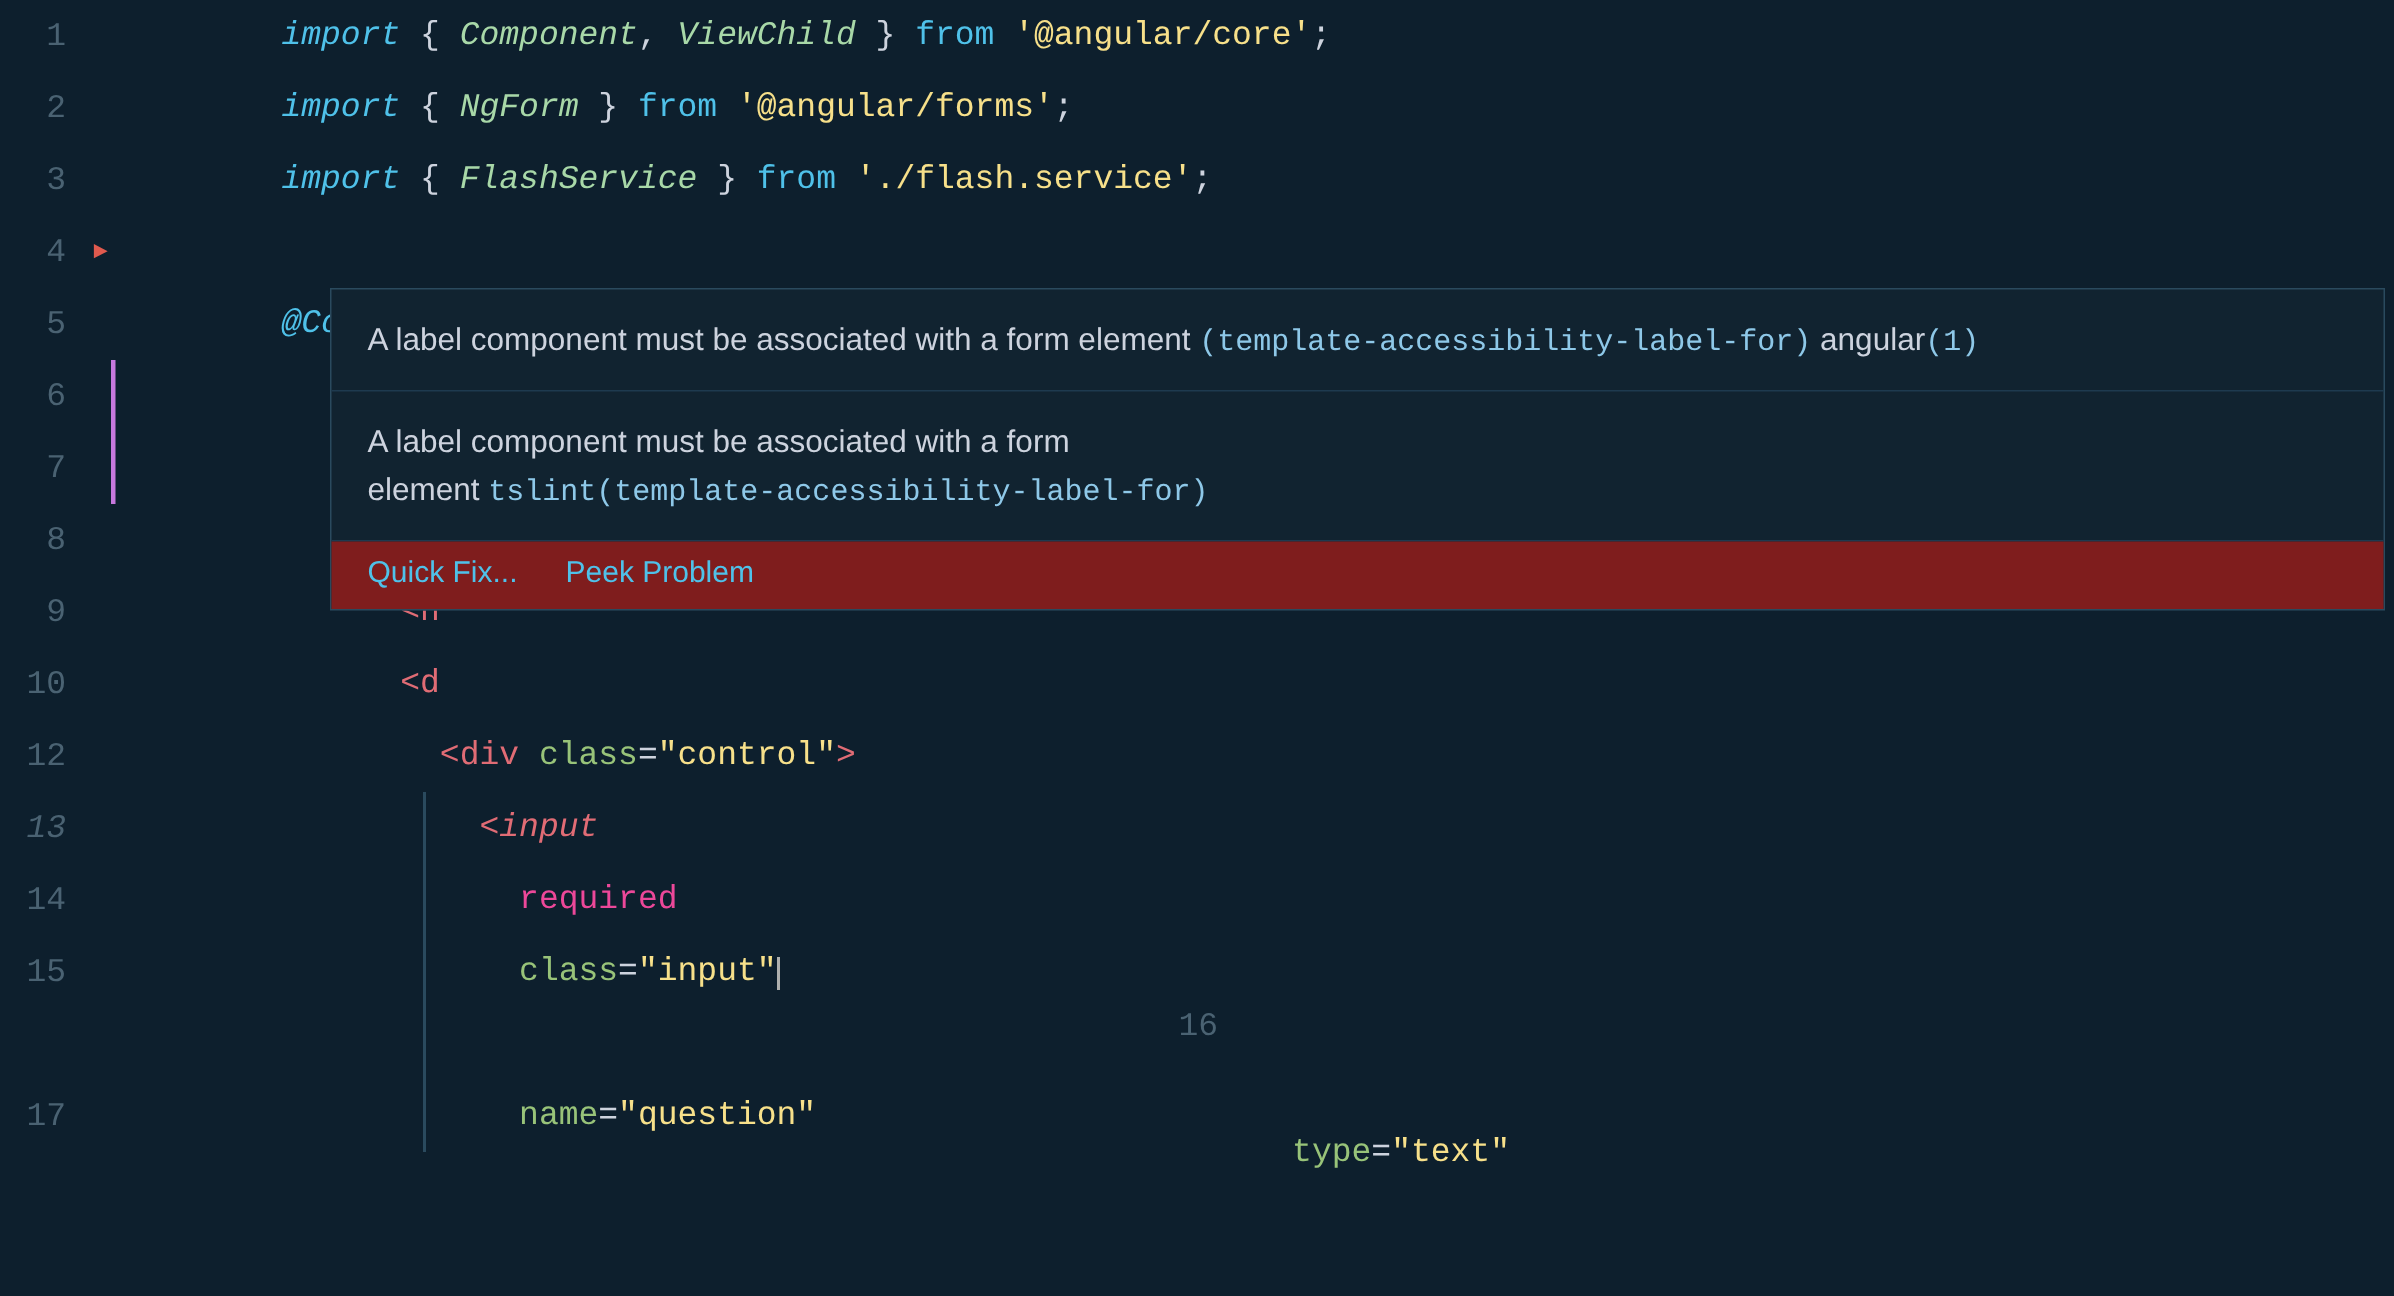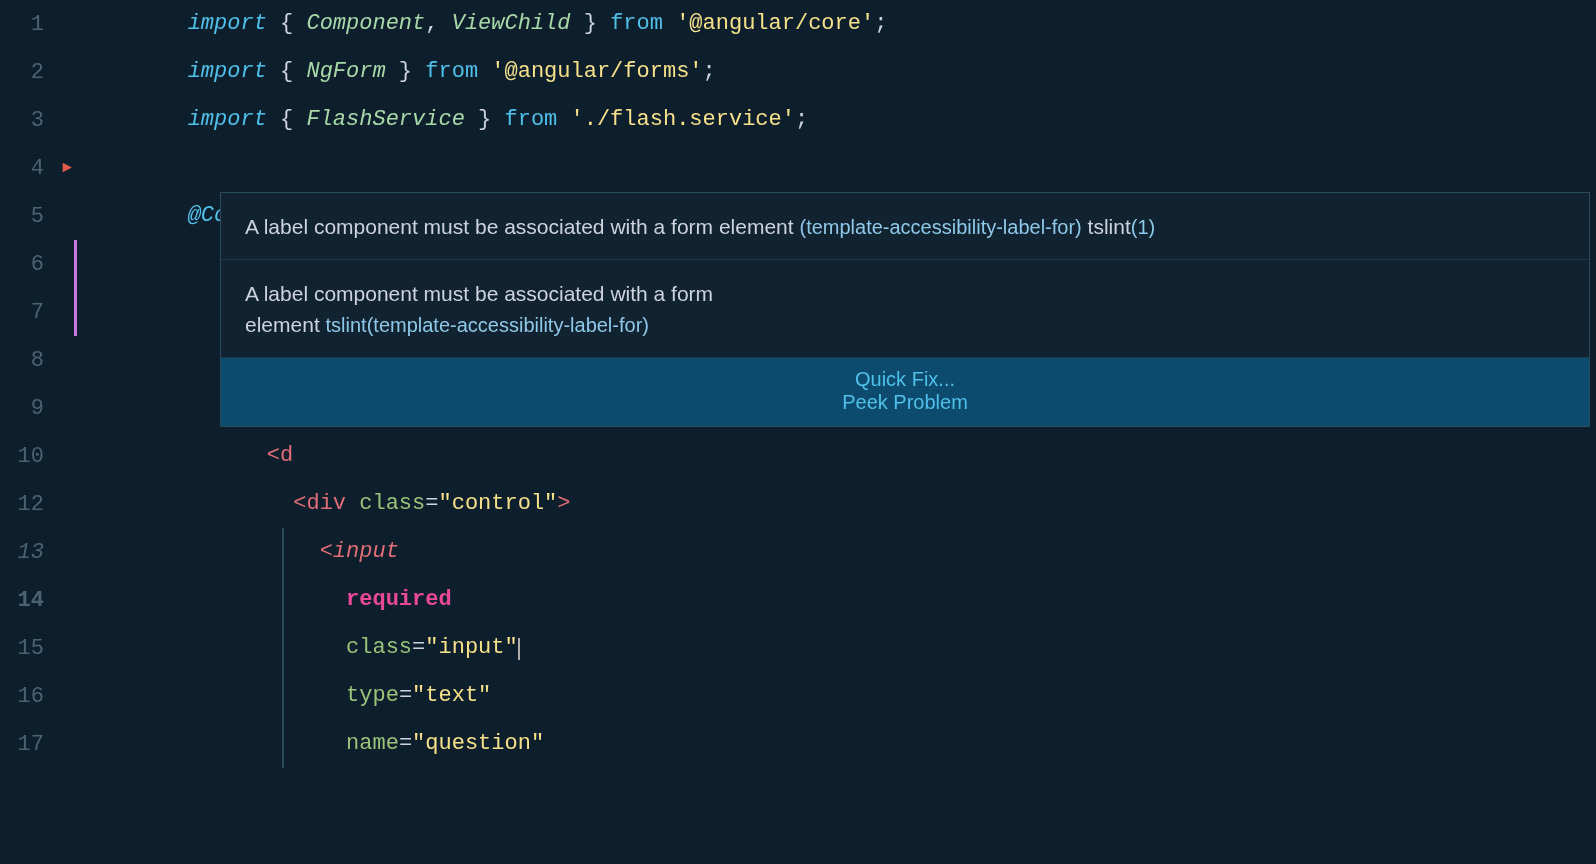--- a/index.html
+++ b/index.html
@@ -112,31 +112,32 @@
       color: #cdd3de;
       font-family: 'Segoe UI', Arial, sans-serif;
       border-bottom: 1px solid #1e3a4f;
     }
 
     .hover-section:last-of-type {
       border-bottom: none;
     }
 
     .hover-section .mono {
-      font-family: Liberation Sans, sans-serif;
+      font-family: Liberation Mono, monospace;
       font-size: 20px;
       color: #8ec8e8;
       margin-top: 43px;
     }
 
     .hover-actions {
       display: flex;
-      flex-direction: column;
+      flex-direction: row;
       padding: 10px 24px 12px 24px;
-      background-color: #0c4a6e;
+      gap: 32px;
+      background-color: #7f1d1d;
     }
 
     .hover-action-btn {
       color: #4fc1e9;
       font-size: 20px;
       font-family: 'Segoe UI', Arial, sans-serif;
       cursor: pointer;
       background: none;
       border: none;
       padding: 0;
@@ -242,39 +243,39 @@
 
     <div class="line" style="position:relative;font-style:italic;">
       <span class="line-number">13</span>
       <span class="line-gutter"></span>
       <span class="line-content">
         <span class="tag">          &lt;input</span>
       </span>
       <span style="position:absolute;left:282px;top:0;bottom:0;width:2px;background:#2a4a5e;"></span>
     </div>
 
-    <div class="line" style="position:relative;font-weight:bold;">
+    <div class="line" style="position:relative;">
       <span class="line-number">14</span>
       <span class="line-gutter"></span>
       <span class="line-content">
         <span class="attr-value-plain">            required</span>
       </span>
       <span style="position:absolute;left:282px;top:0;bottom:0;width:2px;background:#2a4a5e;"></span>
     </div>
 
     <div class="line" style="position:relative;">
       <span class="line-number">15</span>
       <span class="line-gutter"></span>
       <span class="line-content">
         <span class="attr-value-plain">            </span><span class="attr-name">class</span><span class="punctuation">=</span><span class="attr-value">"input"</span><span class="cursor"></span>
       </span>
       <span style="position:absolute;left:282px;top:0;bottom:0;width:2px;background:#2a4a5e;"></span>
     </div>
 
-    <div class="line" style="position:relative;">
+    <div class="line" style="position:relative;flex-direction:column;">
       <span class="line-number">16</span>
       <span class="line-gutter"></span>
       <span class="line-content">
         <span class="attr-value-plain">            </span><span class="attr-name">type</span><span class="punctuation">=</span><span class="attr-value">"text"</span>
       </span>
       <span style="position:absolute;left:282px;top:0;bottom:0;width:2px;background:#2a4a5e;"></span>
     </div>
 
     <div class="line" style="position:relative;">
       <span class="line-number">17</span>
@@ -282,21 +283,21 @@
       <span class="line-content">
         <span class="attr-value-plain">            </span><span class="attr-name">name</span><span class="punctuation">=</span><span class="attr-value">"question"</span>
       </span>
       <span style="position:absolute;left:282px;top:0;bottom:0;width:2px;background:#2a4a5e;"></span>
     </div>
 
   </div>
 
   <div class="hover-widget">
     <div class="hover-section">
-      <span>A label component must be associated with a form element </span><span class="mono">(template-accessibility-label-for)</span><span> tslint</span><span class="mono">(1)</span>
+      <span>A label component must be associated with a form element </span><span class="mono">(template-accessibility-label-for)</span><span> angular</span><span class="mono">(1)</span>
     </div>
     <div class="hover-section">
       <span>A label component must be associated with a form<br>element </span><span class="mono">tslint(template-accessibility-label-for)</span>
     </div>
     <div class="hover-actions">
       <button class="hover-action-btn">Quick Fix...</button>
       <button class="hover-action-btn">Peek Problem</button>
     </div>
   </div>
 

